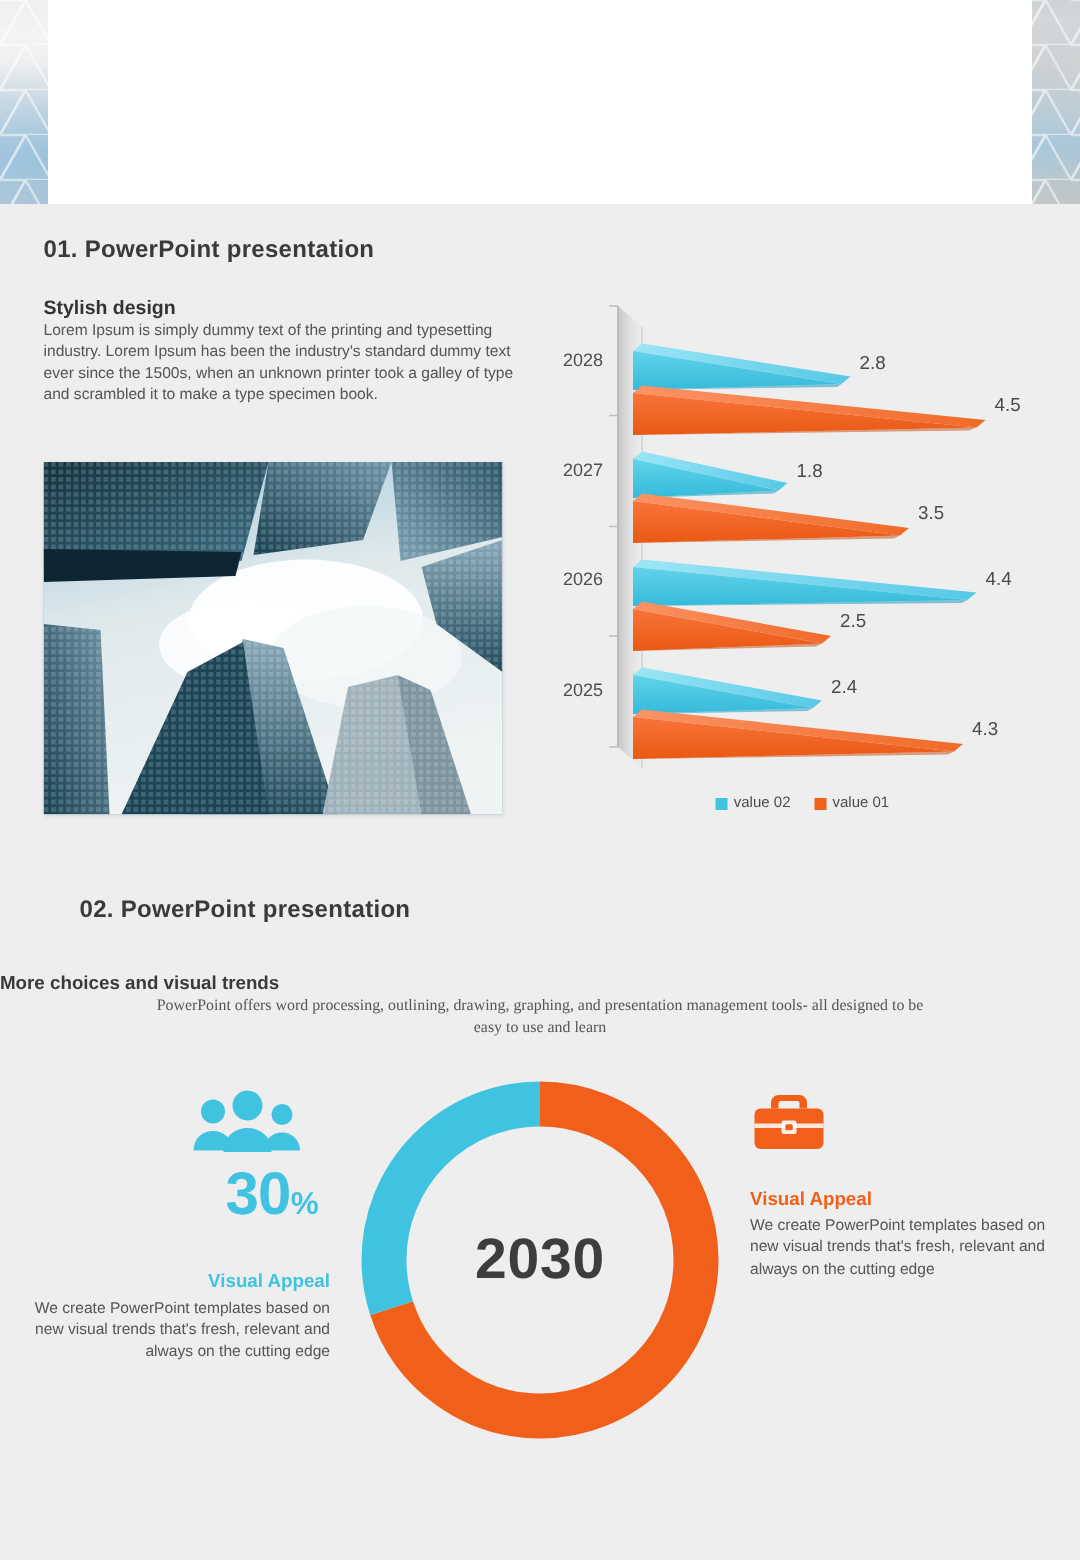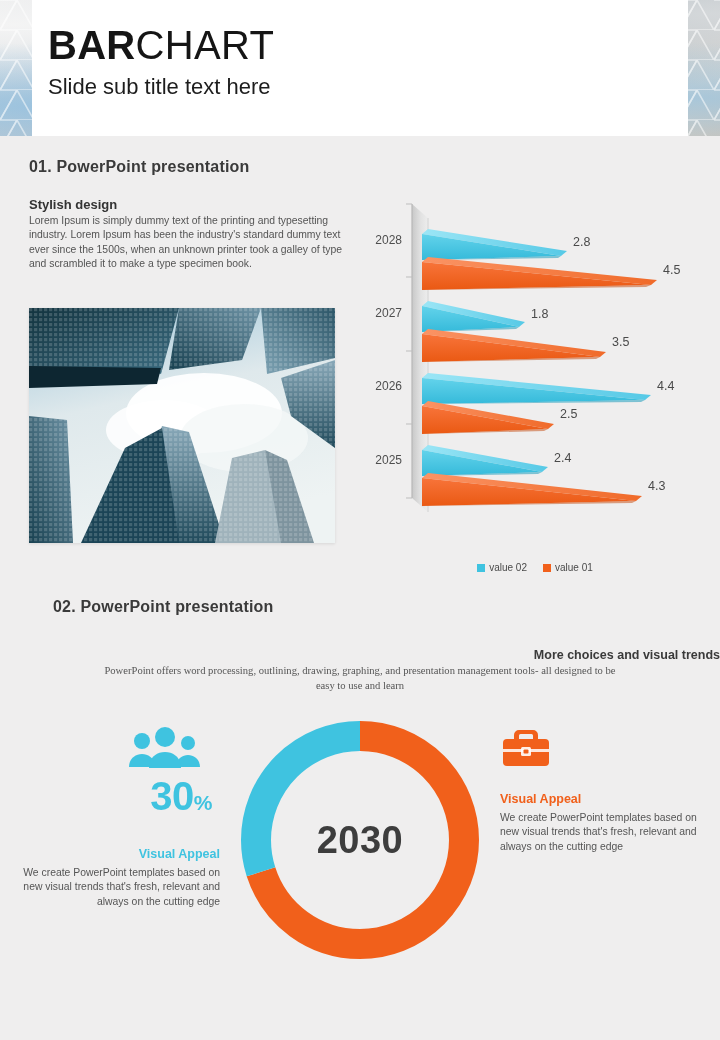--- a/index.html
+++ b/index.html
@@ -75,28 +75,28 @@
     overflow:hidden; background:#b9cbd6;
     box-shadow:0 1px 3px rgba(0,0,0,.10);
   }
 
   
   .chart { position:absolute; left:370px; top:196px; width:330px; height:360px; }
   .legend {
     position:absolute; left:370px; top:530px; width:330px;
     display:flex; justify-content:center; gap:16px; align-items:center;
   }
-  .lg-item { display:flex; align-items:center; gap:4px;margin-top:32px; }
+  .lg-item { display:flex; align-items:center; gap:4px; }
   .lg-sw { width:8px; height:8px; display:block; }
   .lg-tx { font-size:10px; color:#4a4a4a;
            font-family:"Liberation Sans Narrow","Liberation Sans",sans-serif; }
 
   
   .sub-head {
-    position:absolute; left:0; top:648px; width:720px; text-align:right;
+    position:absolute; left:0; top:648px; width:720px; text-align:left;
     font-size:12.5px; font-weight:bold; color:#3a3a3a;
     font-family:"Liberation Sans Narrow","Liberation Sans",sans-serif;
   }
   .sub-body {
     position:absolute; left:100px; top:663px; width:520px; text-align:center;
     font-size:10.6px; line-height:15px; color:#555;
     font-family:Liberation Serif, serif;
   }
 
   .stat { position:absolute; width:210px; }
@@ -140,26 +140,20 @@
       <pattern id="tri" width="34" height="30" patternUnits="userSpaceOnUse">
         <path d="M0,30 L17,0 L34,30 Z M17,0 L34,30 L51,0" fill="none" stroke="#ffffff" stroke-width="1.6" opacity=".85"></path>
         <path d="M-17,0 L0,30 L17,0 Z" fill="none" stroke="#ffffff" stroke-width="1.6" opacity=".85"></path>
       </pattern>
     </defs>
     <rect width="720" height="136" fill="url(#tri)"></rect>
   </svg>
   <div class="hdr-white"></div>
   <div class="hdr-fade-l"></div>
   <div class="hdr-fade-r"></div>
-  <div class="hdr-text">
-    <div class="title">
-      <span class="b">BAR</span><span class="l">CHART</span>
-    </div>
-    <div class="subtitle">Slide sub title text here</div>
-  </div>
 
 </div>
 
 <div class="sec-head" id="sec1">01. PowerPoint presentation</div>
 <div class="stylish-head">Stylish design</div>
 <div class="stylish-body">Lorem Ipsum is simply dummy text of the printing and typesetting industry. Lorem Ipsum has been the industry's standard dummy text ever since the 1500s, when an unknown printer took a galley of type and scrambled it to make a type specimen book.</div>
 
 <div class="photo">
   <svg width="306" height="235" viewBox="0 0 306 235">
     <defs>

